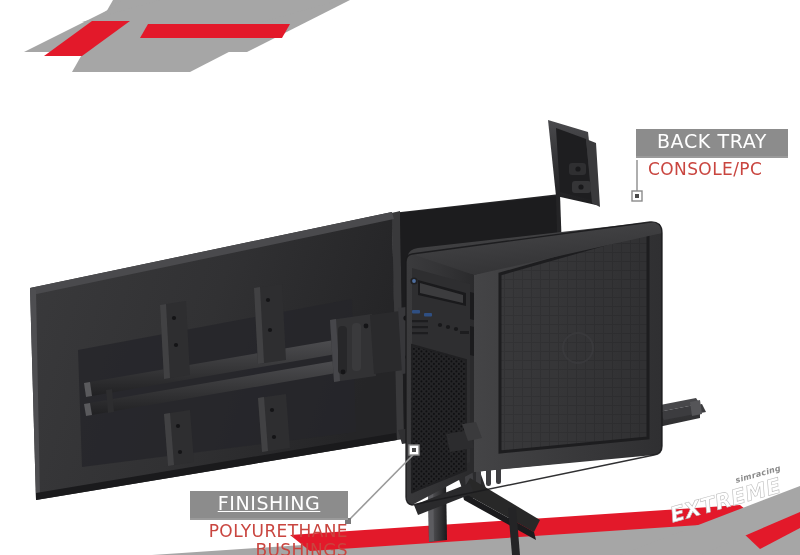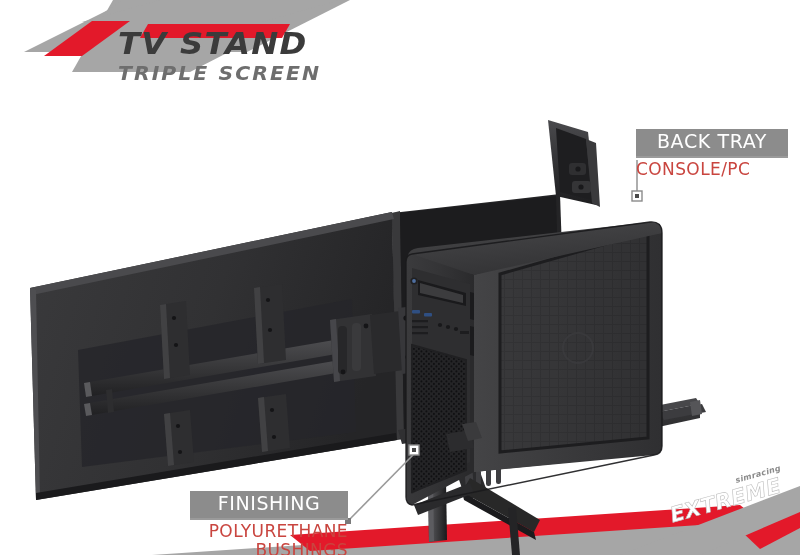--- a/index.html
+++ b/index.html
@@ -48,24 +48,24 @@
     font-size:17px;
     letter-spacing:0.4px;
     line-height:1.12;
     margin-top:2px;
     white-space:nowrap;
   }
 
   #callout-backtray { left:636px; top:129px; }
   #callout-backtray .co-box { min-width:124px; }
   #callout-backtray .co-rule { width:152px; }
-  #callout-backtray .co-sub { text-align:left; }
+  #callout-backtray .co-sub { text-align:left;padding-left:12px; }
 
   #callout-finishing { left:190px; top:491px; }
-  #callout-finishing .co-box { min-width:144px; }
+  #callout-finishing .co-box { min-width:144px;text-decoration:underline; }
   #callout-finishing .co-rule { width:158px; }
   #callout-finishing .co-sub { text-align:right; }
 
   
   .logo-wrap {
     position:absolute; left:668px; top:506px;
     transform:rotate(-15.5deg); transform-origin:left top;
   }
   .logo-main {
     font-family:"DejaVu Sans", sans-serif;
@@ -326,24 +326,20 @@
     <polygon points="113,0 330,0 190,72 72,72" fill="#a6a6a6"></polygon>
     <polygon points="123,0 340,0 262,40 62,40" fill="#a6a6a6"></polygon>
     <polygon points="128,0 350,0 247,52 24,52" fill="#a6a6a6"></polygon>
 
     <polygon points="160,0 340,0 262,22 82,22" fill="#a6a6a6"></polygon>
 
     <polygon points="44,56 92,21 130,21 82,56" fill="#e3192a"></polygon>
     <polygon points="148,24 290,24 282,38 140,38" fill="#e3192a"></polygon>
   </svg>
 
-  <div class="hdr-text">
-    <div class="hdr-title">TV STAND</div>
-    <div class="hdr-sub">TRIPLE SCREEN</div>
-  </div>
 
   <svg class="layer" aria-hidden="true">
 
     <line x1="637" y1="160" x2="637" y2="193" stroke="#9a9a9a" stroke-width="1.6"></line>
     <rect x="632" y="191" width="10" height="10" fill="#ffffff" stroke="#8a8a8a" stroke-width="1.4"></rect>
     <rect x="635" y="194" width="4" height="4" fill="#4a4a4a"></rect>
 
     <line x1="348" y1="521" x2="414" y2="454" stroke="#9a9a9a" stroke-width="1.6"></line>
     <rect x="345" y="518" width="6" height="6" fill="#7a7a7a"></rect>
     <rect x="409" y="445" width="10" height="10" fill="#ffffff" stroke="#8a8a8a" stroke-width="1.4"></rect>

